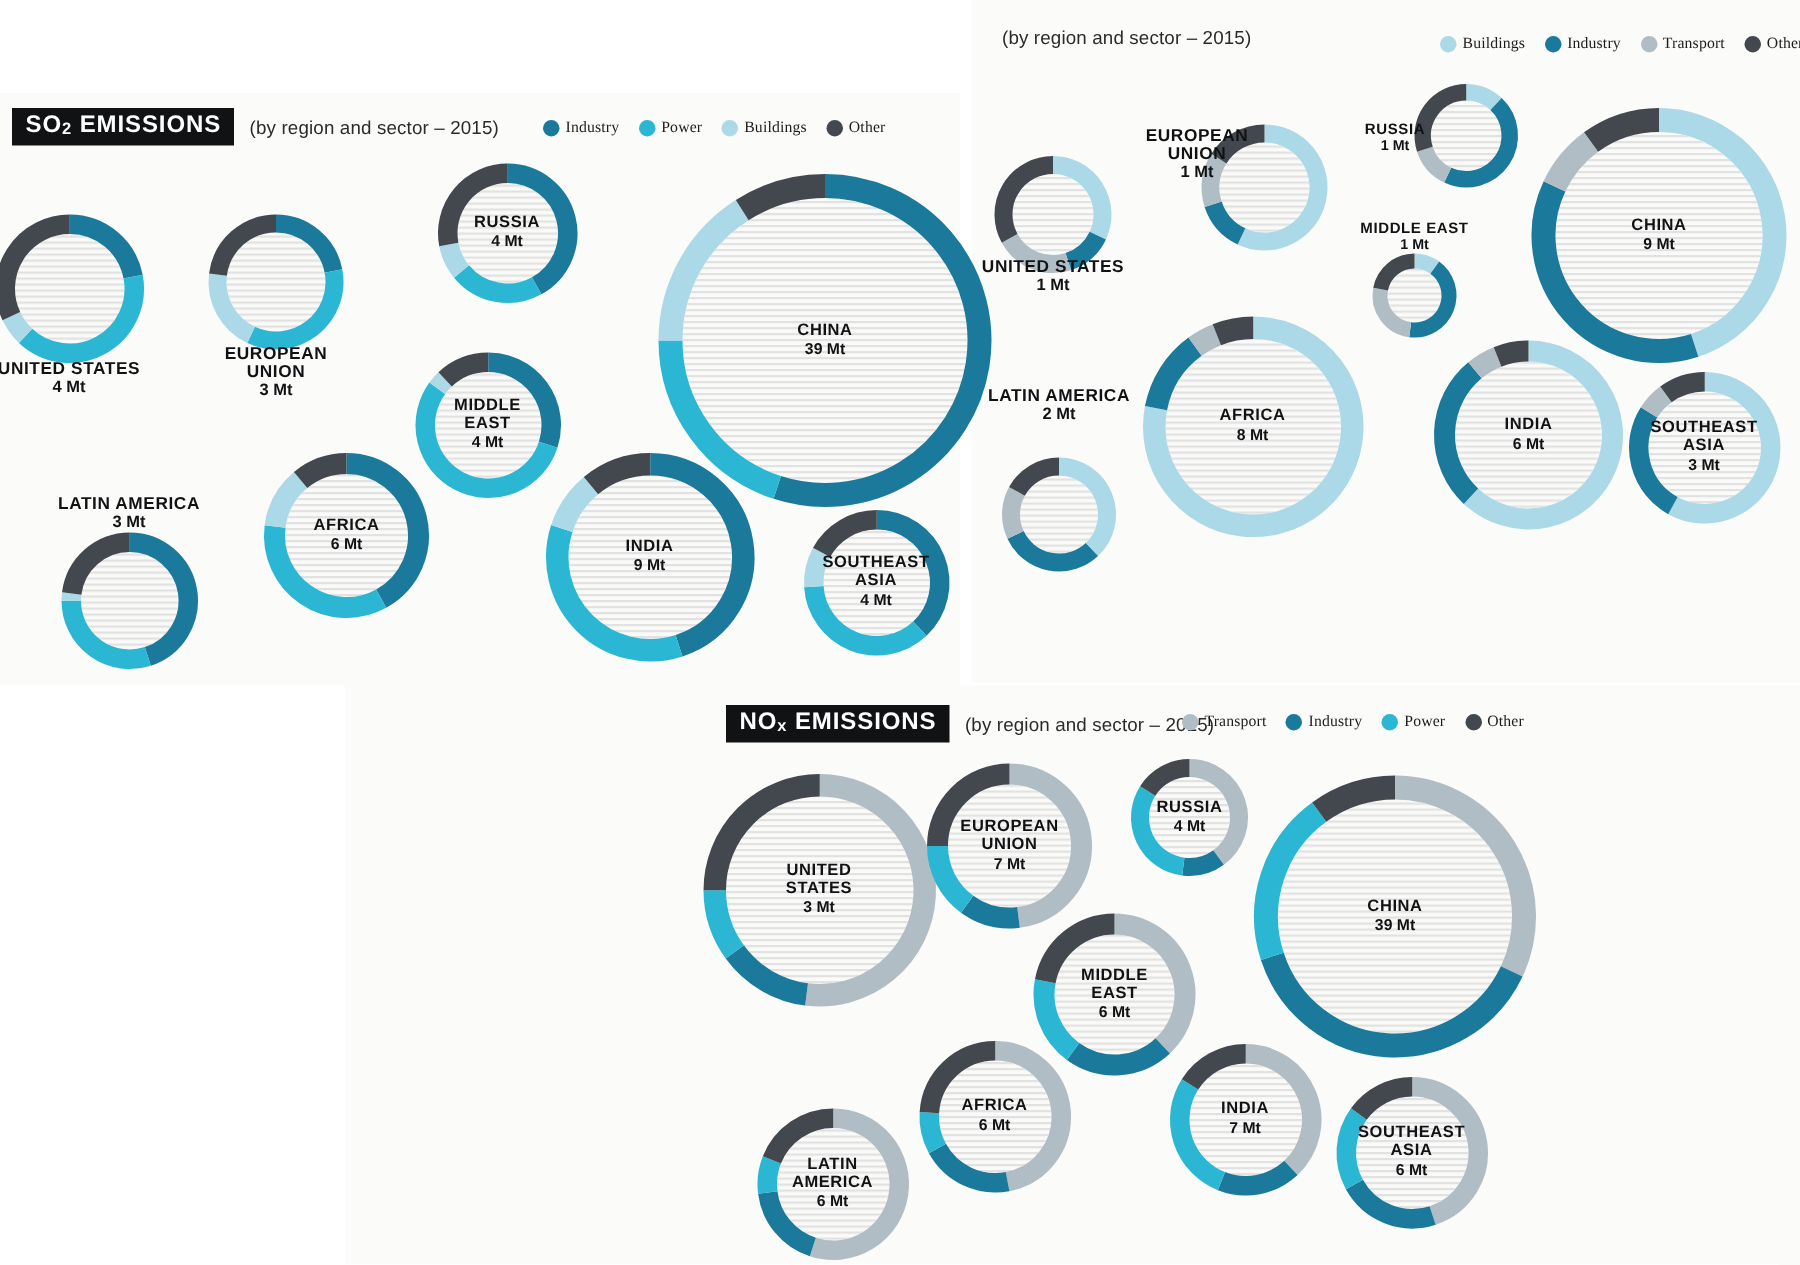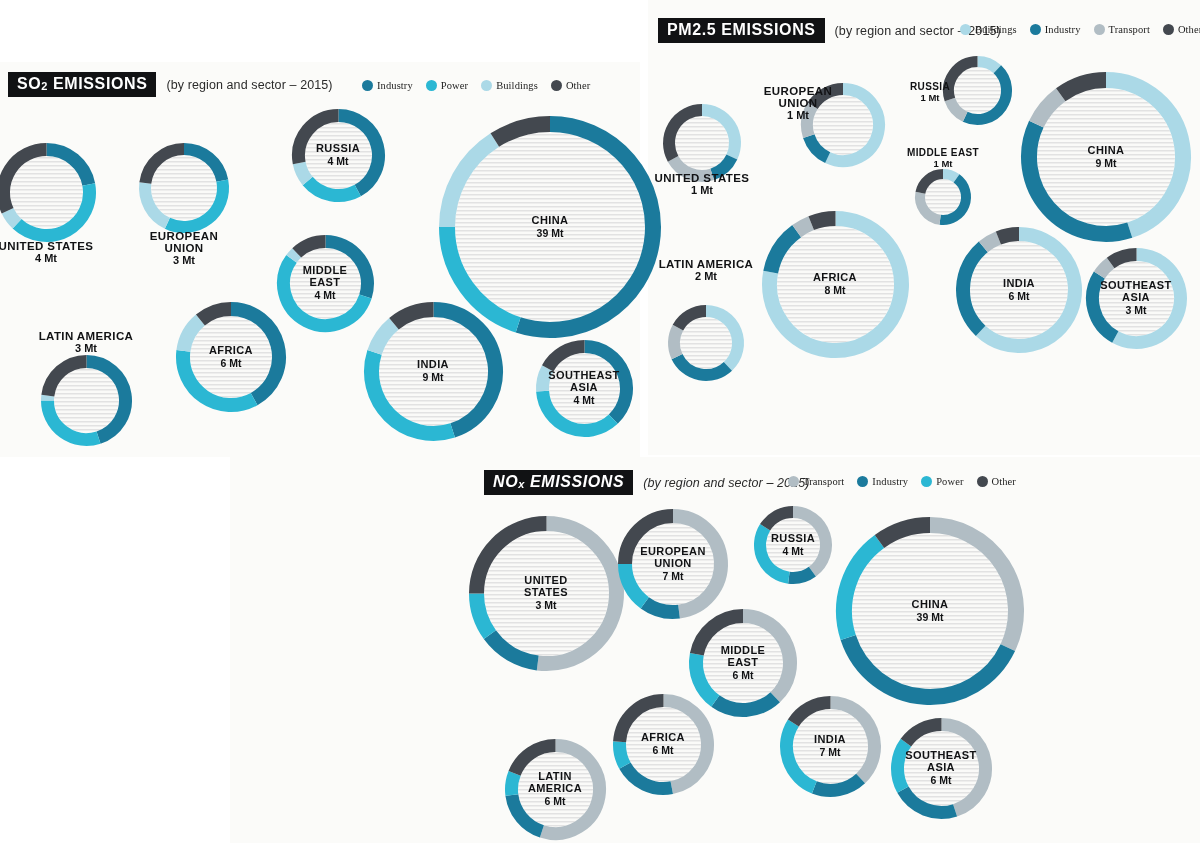--- a/index.html
+++ b/index.html
@@ -81,21 +81,20 @@
       <span class="leg-dot" style="background: rgb(171, 217, 231);"></span>
       <span class="leg-label">Buildings</span>
     </div>
     <div class="leg-item">
       <span class="leg-dot" style="background: rgb(67, 72, 79);"></span>
       <span class="leg-label">Other</span>
     </div>
   </div>
 
 <div class="sec-head" style="left:658px;top:18px;">
-  <div class="sec-title">PM2.5 EMISSIONS</div>
   <div class="sec-sub">(by region and sector – 2015)</div>
 </div>
 <div class="legend" style="left:960px;top:24px;" id="legend-pm25">
     <div class="leg-item">
       <span class="leg-dot" style="background: rgb(171, 217, 231);"></span>
       <span class="leg-label">Buildings</span>
     </div>
     <div class="leg-item">
       <span class="leg-dot" style="background: rgb(27, 122, 156);"></span>
       <span class="leg-label">Industry</span>
@@ -103,21 +102,21 @@
     <div class="leg-item">
       <span class="leg-dot" style="background: rgb(177, 189, 196);"></span>
       <span class="leg-label">Transport</span>
     </div>
     <div class="leg-item">
       <span class="leg-dot" style="background: rgb(67, 72, 79);"></span>
       <span class="leg-label">Other</span>
     </div>
   </div>
 
-<div class="sec-head" style="left:484px;top:470px;font-style:italic;">
+<div class="sec-head" style="left:484px;top:470px;">
   <div class="sec-title"><span>NO</span><span class="sub">x</span><span> EMISSIONS</span></div>
   <div class="sec-sub">(by region and sector – 2015)</div>
 </div>
 <div class="legend" style="left:788px;top:476px;" id="legend-nox">
     <div class="leg-item">
       <span class="leg-dot" style="background: rgb(177, 189, 196);"></span>
       <span class="leg-label">Transport</span>
     </div>
     <div class="leg-item">
       <span class="leg-dot" style="background: rgb(27, 122, 156);"></span>

